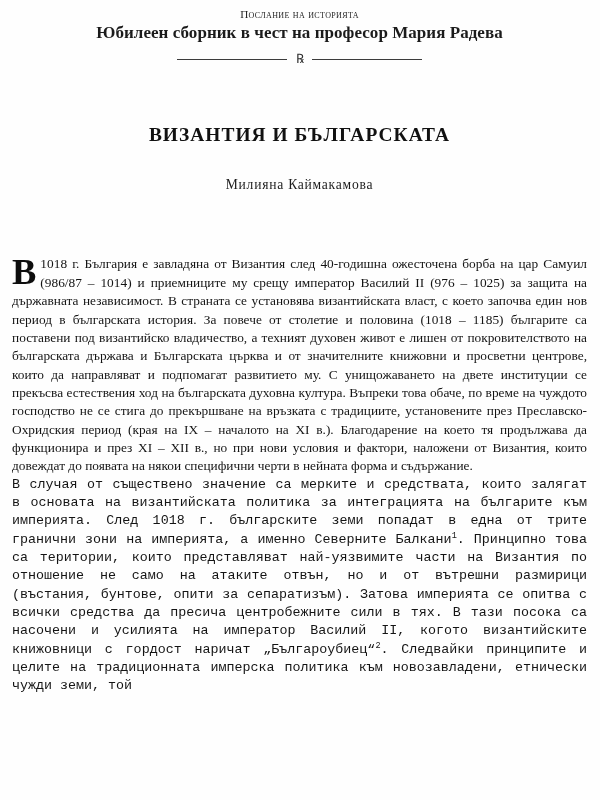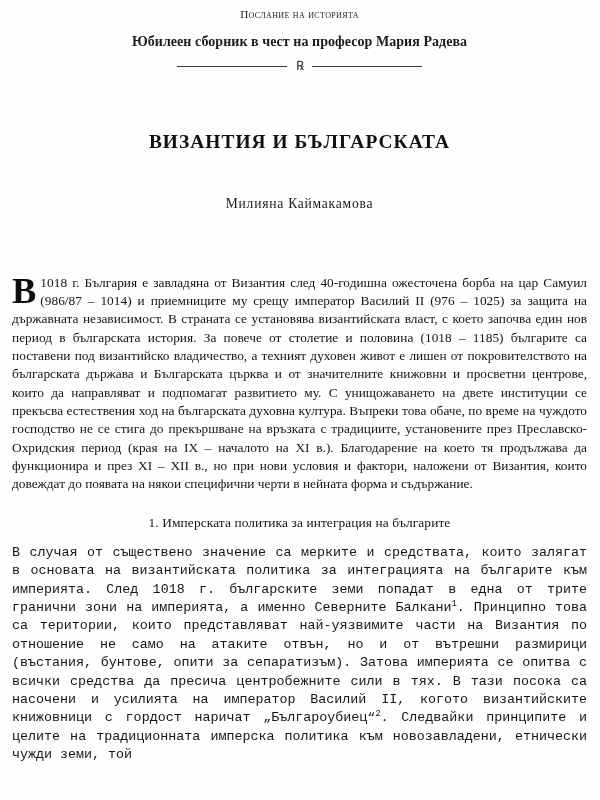--- a/index.html
+++ b/index.html
@@ -32,25 +32,25 @@
     line-height: 1.28;
   }
   .rh-line1 {
     font-size: 11.2px;
     font-variant: small-caps;
     letter-spacing: 0.35px;
     color: #242424;
     white-space: nowrap;
   }
   .rh-line2 {
-    font-size: 14px;
+    font-size: 17px;
     font-weight: 700;
     letter-spacing: 0.05px;
     color: #1b1b1b;
-    margin-top: 12px;
+    margin-top: 1px;
     white-space: nowrap;
   }
 
   .ornament-row {
     display: flex;
     align-items: center;
     justify-content: center;
     margin-top: 9px;
     gap: 9px;
   }
@@ -77,21 +77,21 @@
     font-size: 19.4px;
     font-weight: 700;
     letter-spacing: 1.05px;
     line-height: 1.36;
     color: #111111;
     margin: 16px;
   }
   .doc-title .tline { display: block; }
 
   .author {
-    margin-top: 40px;
+    margin-top: 29px;
     font-size: 13.6px;
     letter-spacing: 0.75px;
     color: #1d1d1d;
   }
 
   
   .body-text {
     margin-top: 62px;
     font-size: 13.35px;
     line-height: 18.35px;
@@ -153,19 +153,18 @@
     <h1 class="doc-title">
       <span class="tline">ВИЗАНТИЯ И БЪЛГАРСКАТА</span>
     </h1>
     <div class="author">Милияна Каймакамова</div>
   </div>
 
   <div class="body-text">
 
     <p class="para"><span class="dropcap">В</span><span> 1018 г. България е завладяна от Византия след 40-годишна ожесточена борба на цар Самуил (986/87 – 1014) и приемниците му срещу император Василий II (976 – 1025) за защита на държавната независимост. В страната се установява византийската власт, с което започва един нов период в българската история. За повече от столетие и половина (1018 – 1185) българите са поставени под византийско владичество, а техният духовен живот е лишен от покровителството на българската държава и Българската църква и от значителните книжовни и просветни центрове, които да направляват и подпомагат развитието му. С унищожаването на двете институции се прекъсва естествения ход на българската духовна култура. Въпреки това обаче, по време на чуждото господство не се стига до прекършване на връзката с традициите, установените през Преславско-Охридския период (края на IX – началото на XI в.). Благодарение на което тя продължава да функционира и през XI – XII в., но при нови условия и фактори, наложени от Византия, които довеждат до появата на някои специфични черти в нейната форма и съдържание.</span></p>
 
-    <div class="section-head">1. Имперската политика за интеграция на българите</div>
 
     <p class="para tail"><span>В случая от съществено значение са мерките и средствата, които залягат в основата на византийската политика за интеграцията на българите към империята. След 1018 г. българските земи попадат в една от трите гранични зони на империята, а именно Северните Балкани</span><sup class="fn">1</sup><span>. Принципно това са територии, които представляват най-уязвимите части на Византия по отношение не само на атаките отвън, но и от вътрешни размирици (въстания, бунтове, опити за сепаратизъм). Затова империята се опитва с всички средства да пресича центробежните сили в тях. В тази посока са насочени и усилията на император Василий II, когото византийските книжовници с гордост наричат „Българоубиец“</span><sup class="fn">2</sup><span>. Следвайки принципите и целите на традиционната имперска политика към новозавладени, етнически чужди земи, той</span></p>
 
   </div>
 
 </div>
 
 </body></html>

